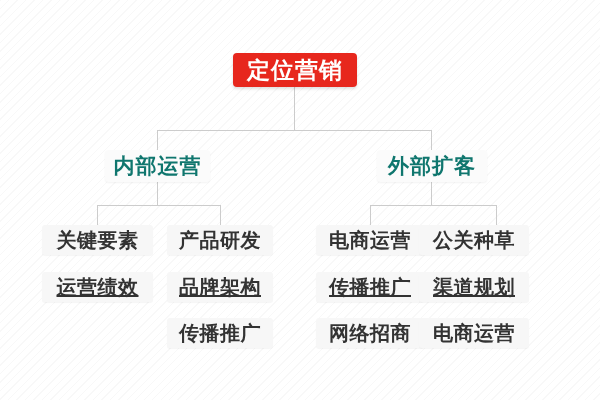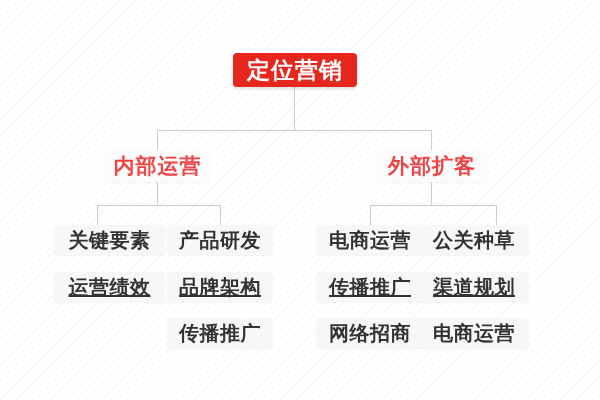--- a/index.html
+++ b/index.html
@@ -20,36 +20,36 @@
   }
   .root{
     left:233px;top:53px;width:124px;height:34px;
     background:#e7271d;color:#ffffff;
     font-size:23px;font-weight:bold;letter-spacing:1px;
     border-radius:4px;
     box-shadow:0 2px 3px rgba(0,0,0,0.12);
   }
   .branch{
     height:32px;top:150px;
-    background:#fbfbfb;color:#ef4444;
+    background:#fbfbfb;color:#0f766e;
     font-size:21px;font-weight:bold;letter-spacing:1px;
     border-radius:4px;
     box-shadow:0 1px 2px rgba(0,0,0,0.05);
   }
   .branch.left{left:105px;width:105px;}
   .branch.right{left:377px;width:110px;}
   .leaf{
     height:30px;
     background:#f7f7f7;color:#333333;
     font-size:20px;font-weight:bold;letter-spacing:0.5px;
     border-radius:3px;
     box-shadow:0 1px 1px rgba(0,0,0,0.04);
   }
   .row1{top:225px;} .row2{top:272px;text-decoration:underline;} .row3{top:318px;}
-  .colL1{left:54px;width:111px;}
+  .colL1{left:42px;width:111px;}
   .colL2{left:167px;width:106px;}
   .colR1{left:316px;width:108px;}
   .colR2{left:419px;width:110px;text-align:center;}
   .line{position:absolute;background:#cccccc;}
   .v{width:1px;}
   .h{height:1px;}
 </style>
 </head>
 <body>
 

